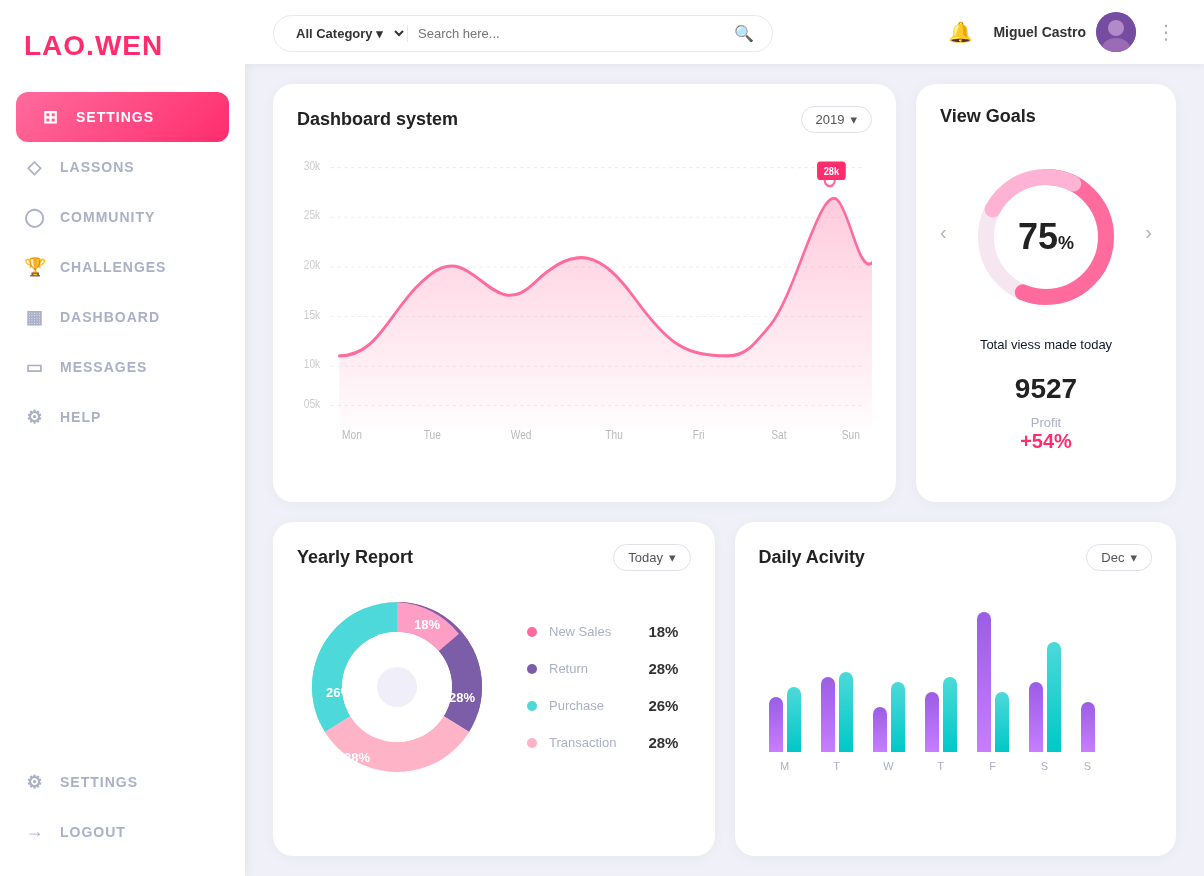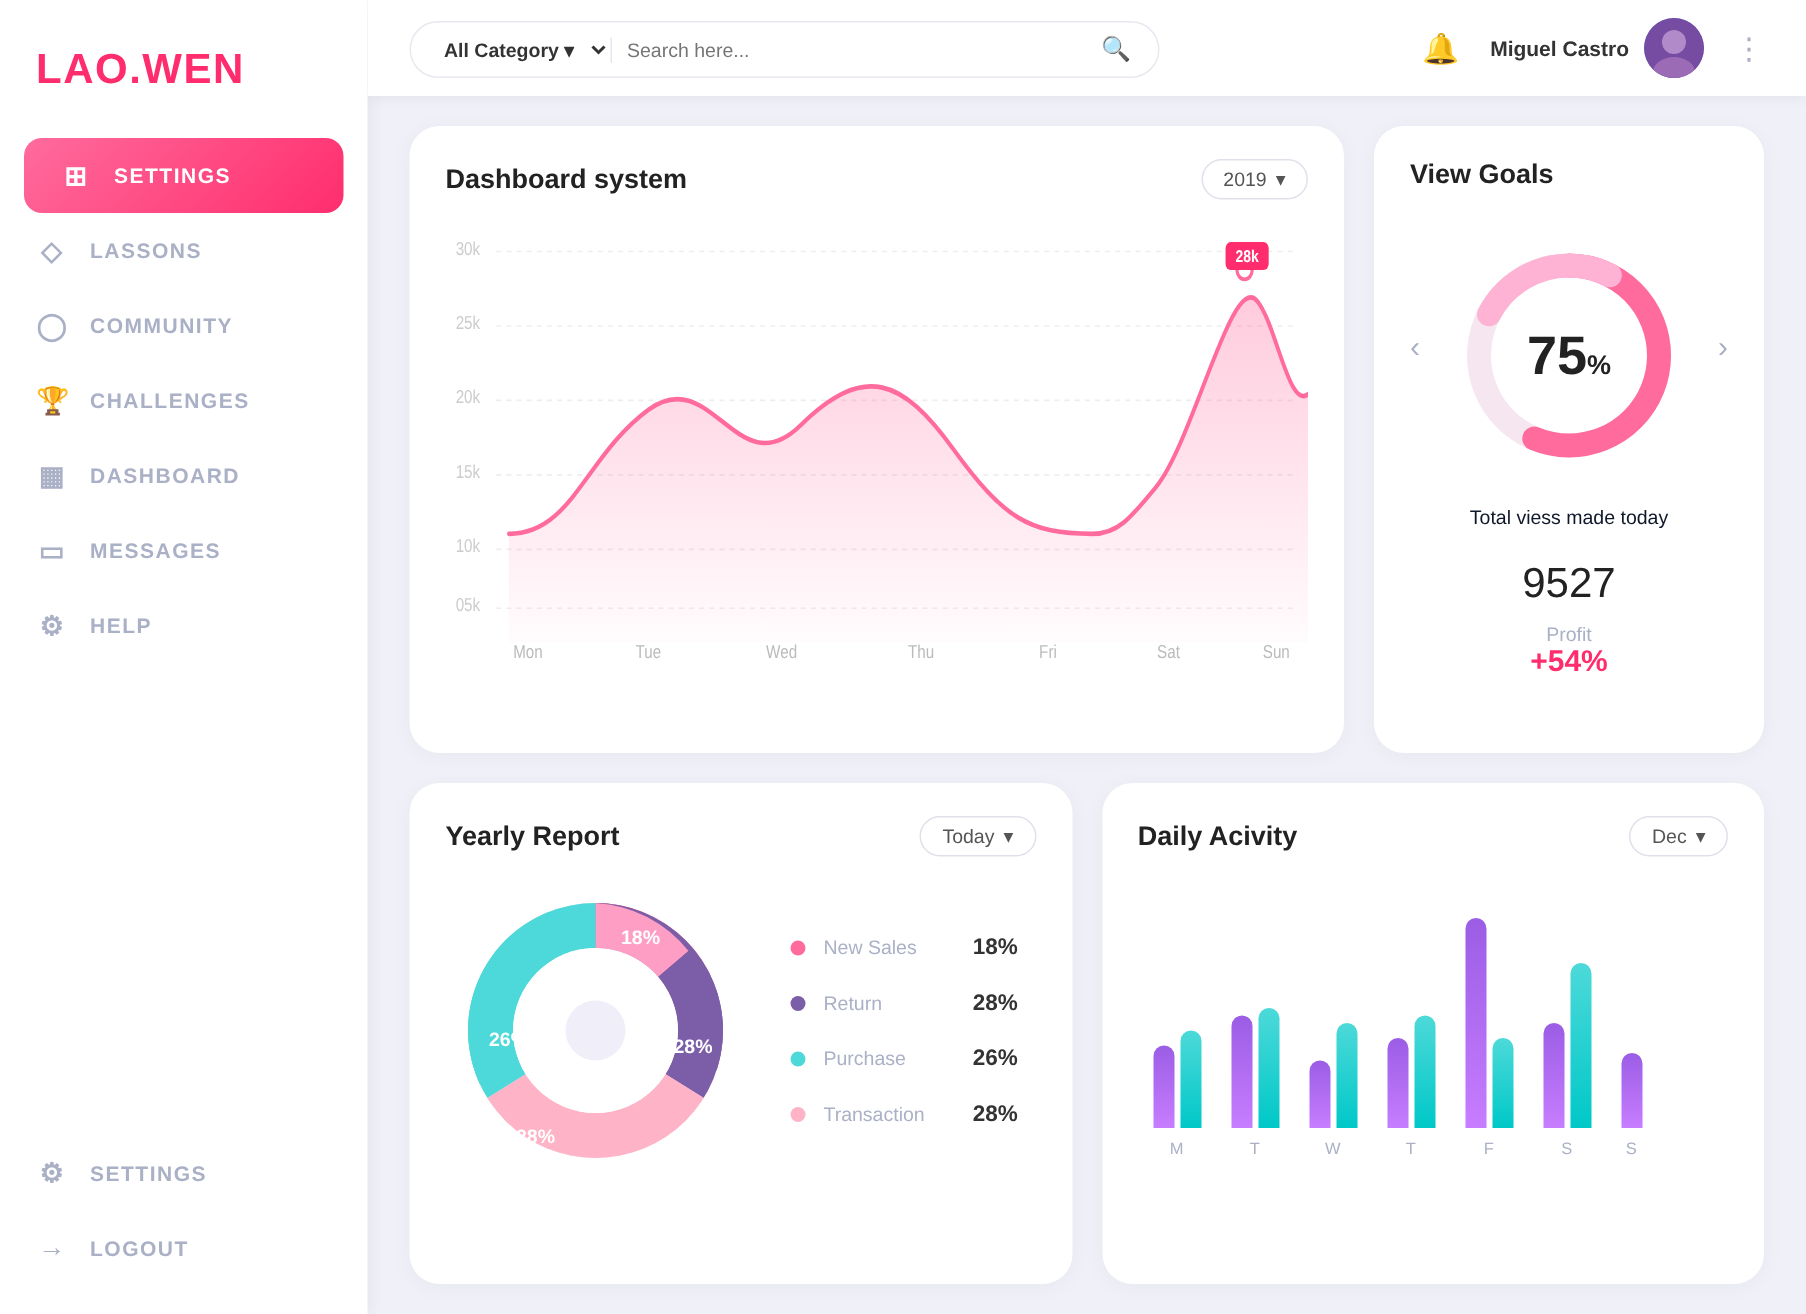--- a/index.html
+++ b/index.html
@@ -195,21 +195,21 @@
     .donut-center {
       position: absolute;
       top: 50%;
       left: 50%;
       transform: translate(-50%, -50%);
       text-align: left;
     }
     .goals-nav-btn { background: none; border: none; color: #aab0c6; font-size: 20px; cursor: pointer; }
     .goals-stats { text-align: center; margin-top: 10px; width: 100%; }
     .goals-label { font-size: 13px; color: #0f172a; margin-bottom: 21px; }
-    .goals-value { font-size: 28px; font-weight: 400; color: #222; }
+    .goals-value { font-size: 28px; font-weight: 700; color: #222; }
     .profit-label { font-size: 13px; color: #aab0c6; margin-top: 10px; }
     .profit-value { font-size: 20px; font-weight: 700; color: #ff2d6d; }
 
     
     .bottom-row {
       grid-column: 1 / -1;
       display: grid;
       grid-template-columns: 1fr 1fr;
       gap: 20px;
       border-radius: 27px;

